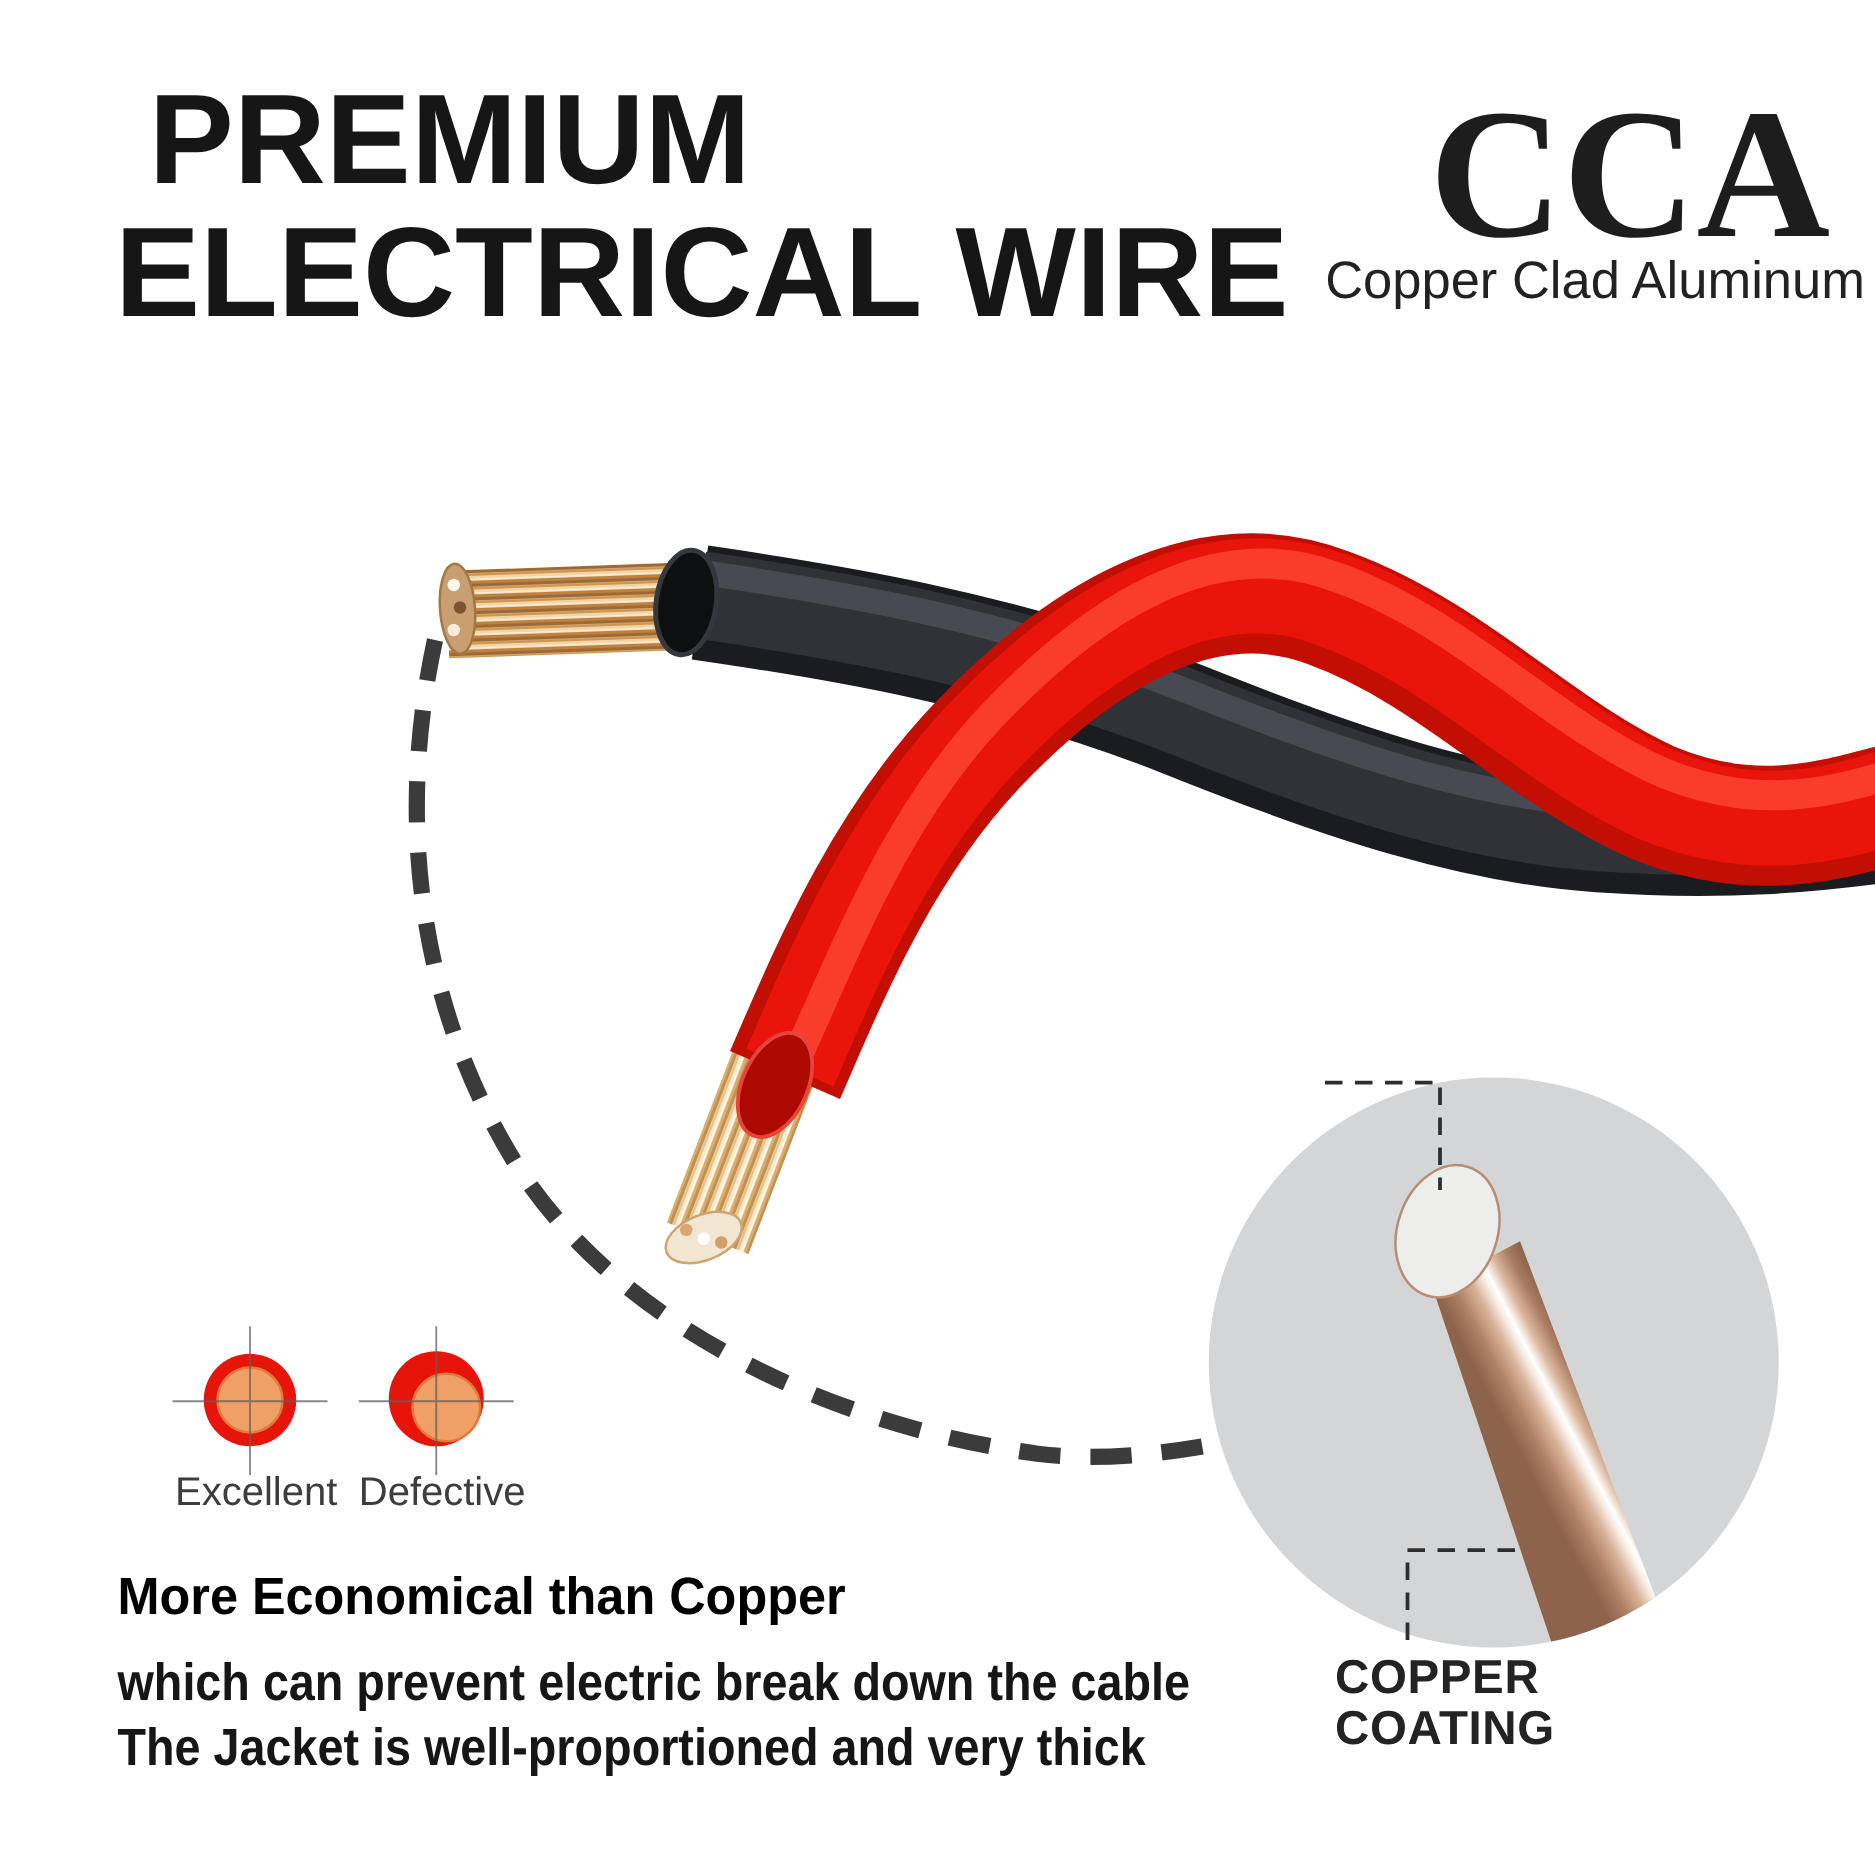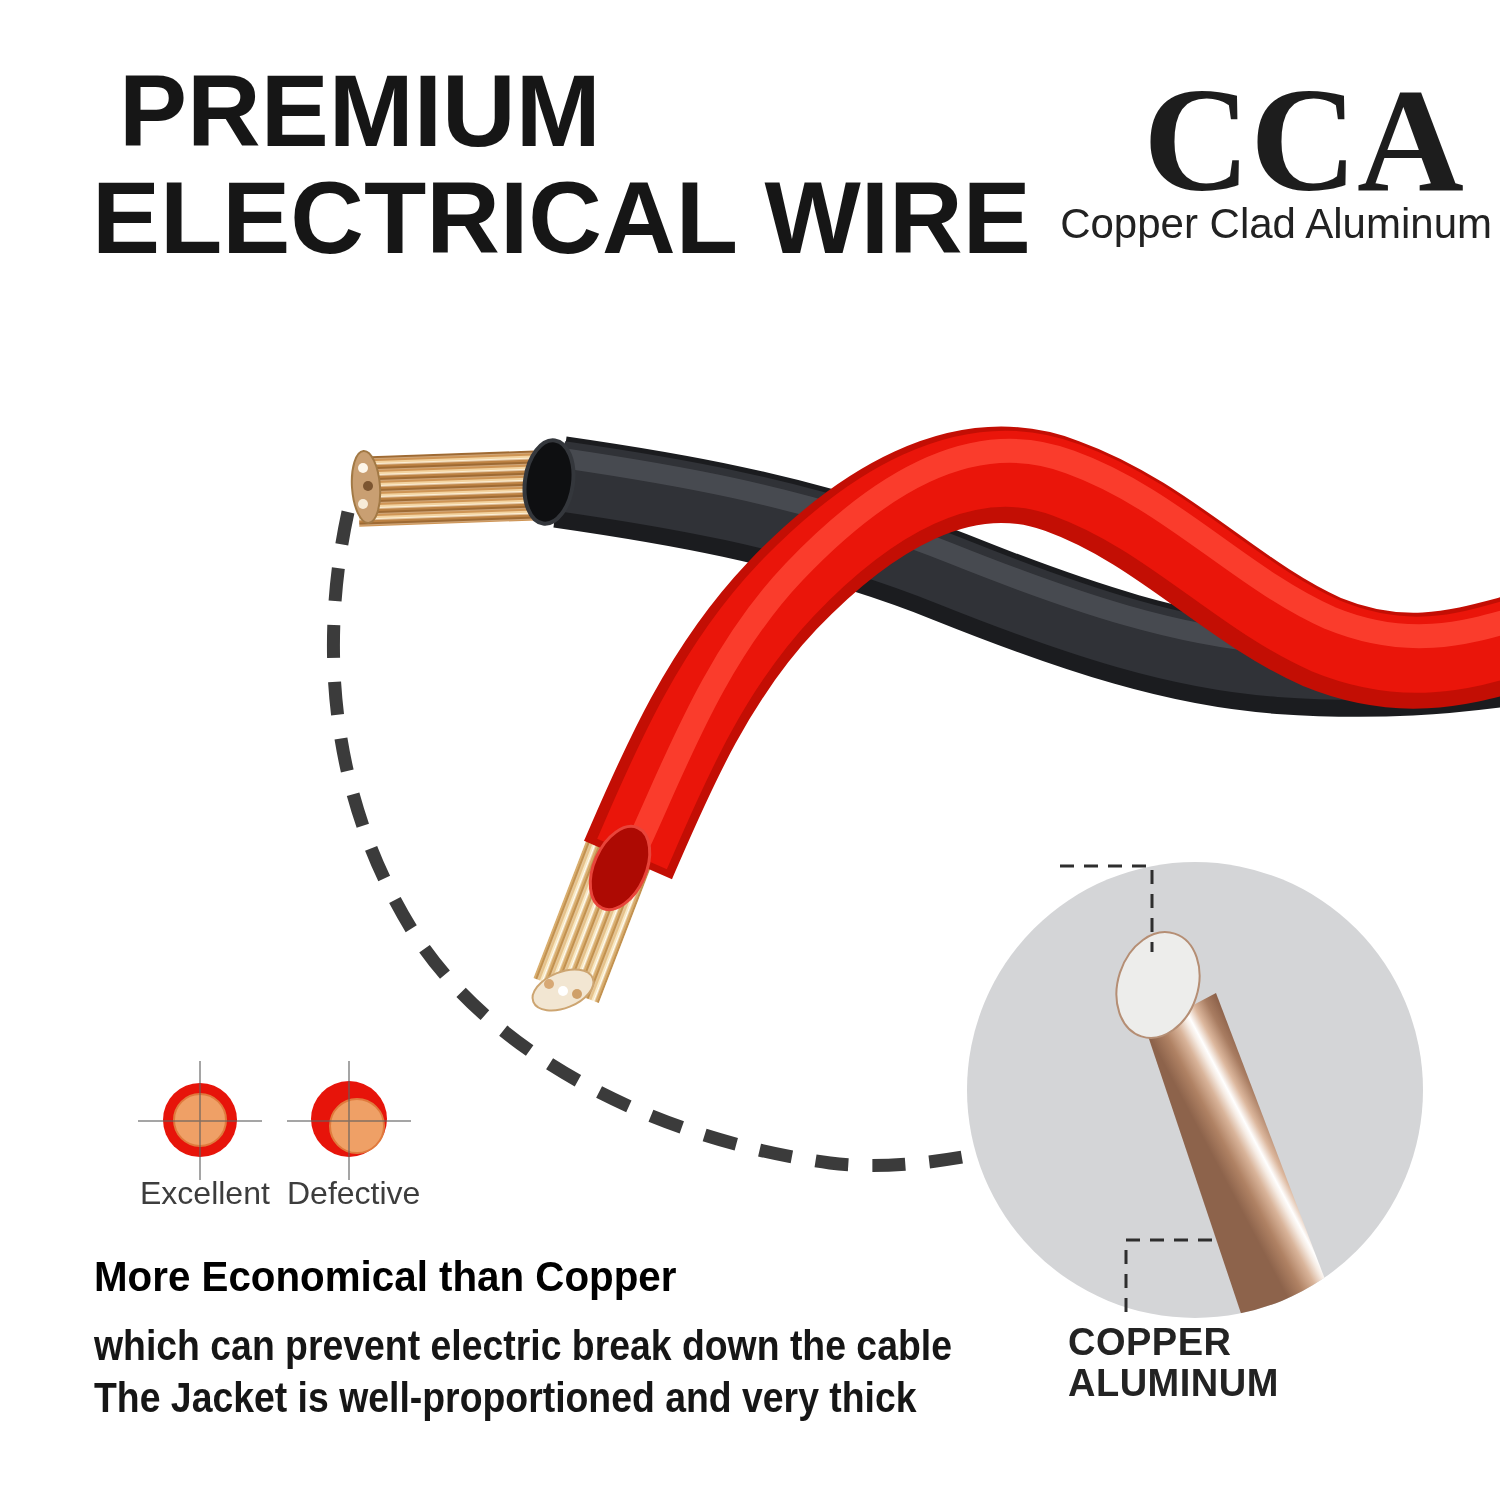--- a/index.html
+++ b/index.html
@@ -119,21 +119,21 @@
 <div class="abs ttl" style="left:92px;top:167px;">ELECTRICAL WIRE</div>
 
 <div class="abs cca" style="right:36px;top:66px;text-align:right;">CCA</div>
 <div class="abs ccasub" style="right:8px;top:202px;text-align:right;">Copper Clad Aluminum</div>
 
 <div class="abs callout" style="left:852px;top:818px;">
 </div>
 
 <div class="abs callout2" style="left:1068px;top:1322px;">
   <div>COPPER</div>
-  <div>ALUMINUM</div>
+  <div>COATING</div>
 </div>
 
 <div class="abs cmp" style="left:140px;top:1176px;">Excellent</div>
 <div class="abs cmp" style="left:287px;top:1176px;">Defective</div>
 
 <div class="abs hl" style="left:94px;top:1253px;">
   <span class="sx s96">More Economical than Copper</span>
 </div>
 <div class="abs bodytxt" style="left:94px;top:1320px;">
   <div><span class="sx s89">which can prevent electric break down the cable</span></div>

